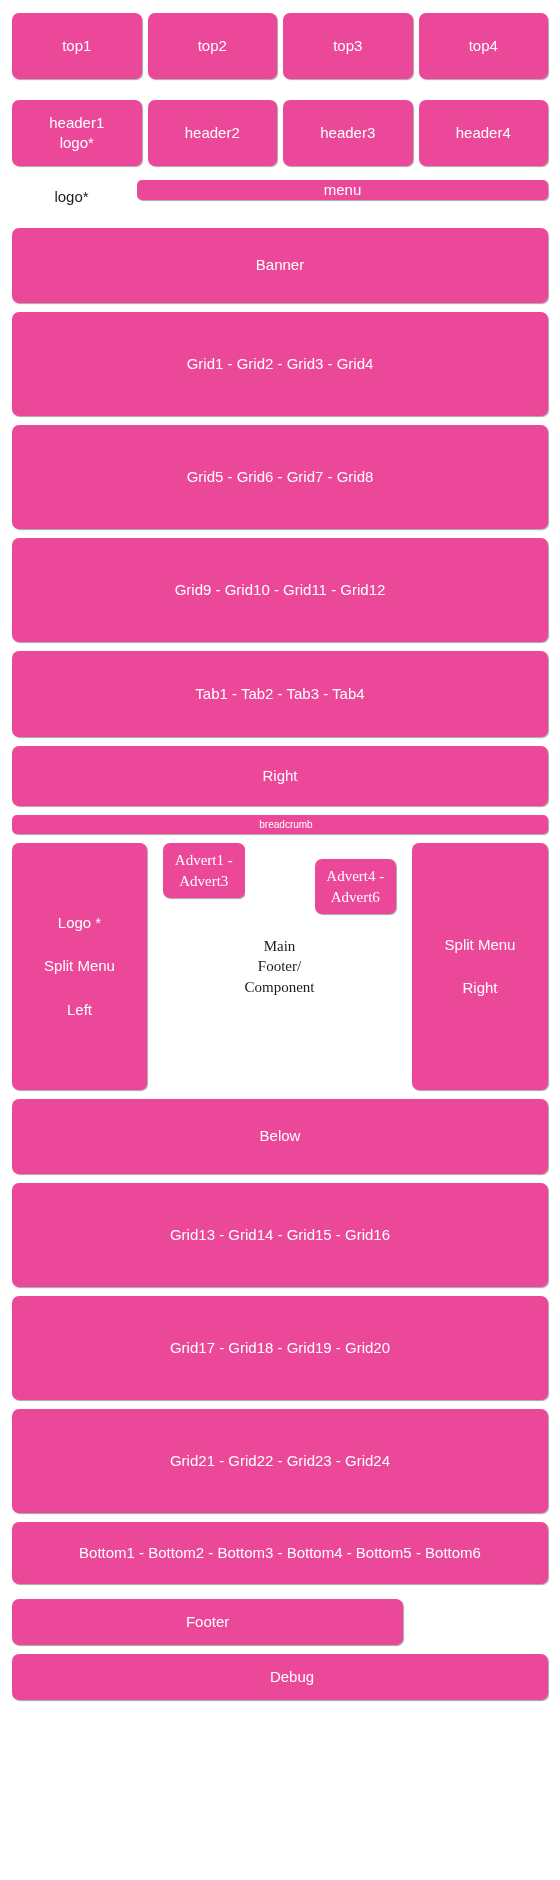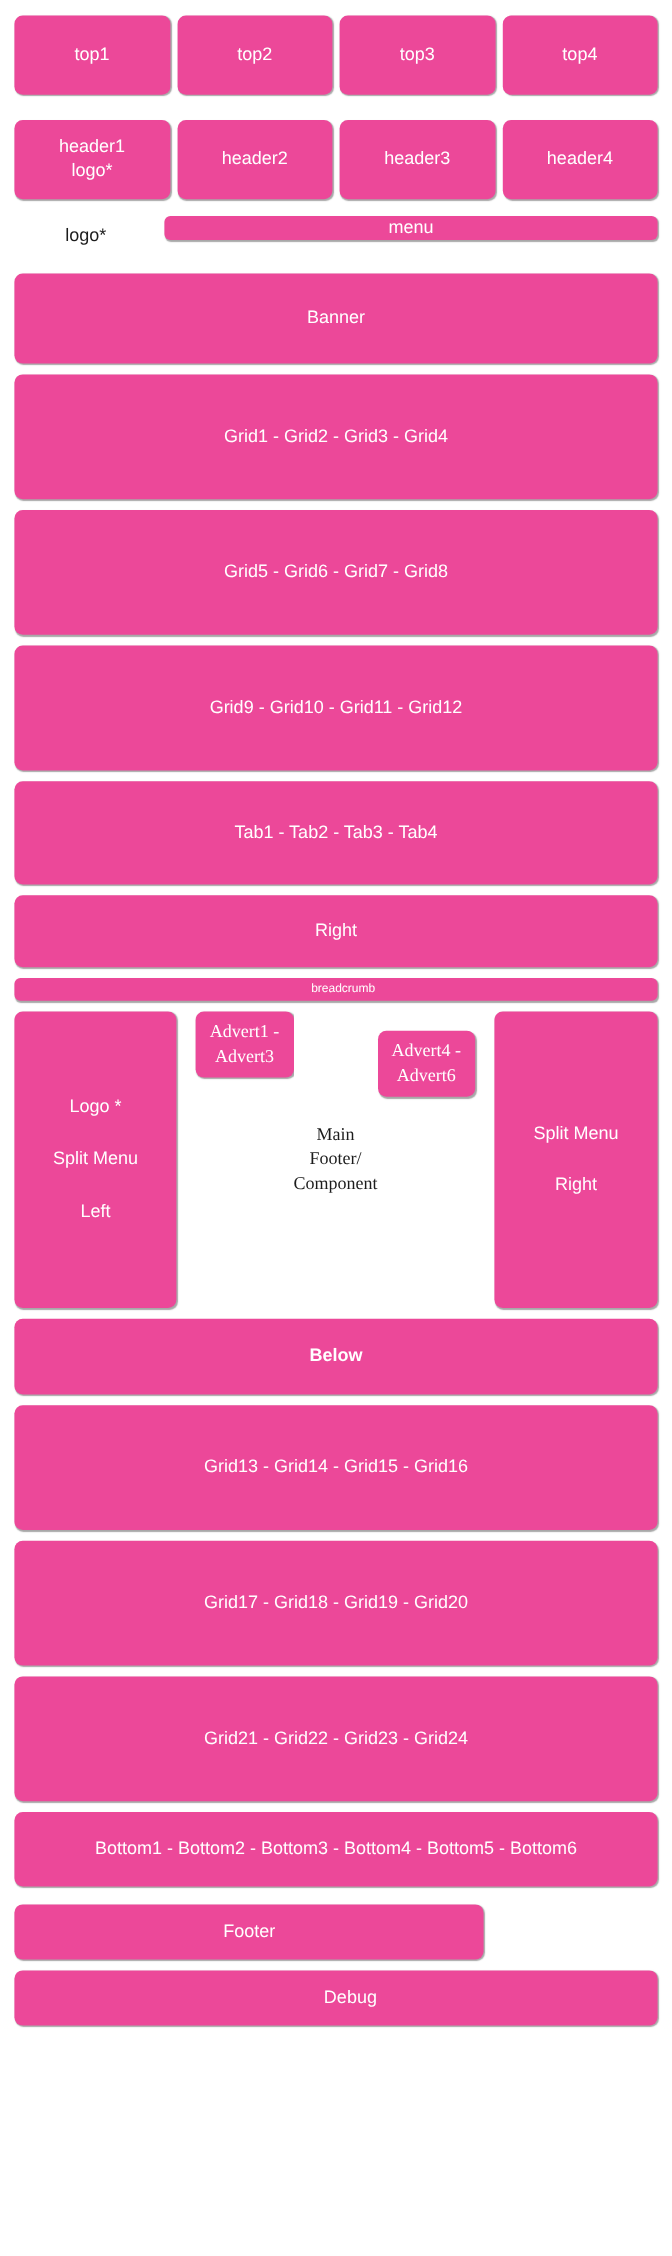--- a/index.html
+++ b/index.html
@@ -72,21 +72,21 @@
   }
 
   
   .wide-wrap { padding: 0 12px; }
   .wide-wrap.gap-lg { margin-top: 15px; }
   .wide-wrap.gap-sm { margin-top: 9px; }
   .blk.banner  { height: 75px; }
   .blk.grid    { height: 104px; }
   .blk.tabs    { height: 86px; }
   .blk.above   { height: 60px; }
-  .blk.below   { height: 63px; font-weight: bold; }
+  .blk.below   { height: 75px; }
   .blk.crumb   { height: 19px; font-size: 10px; border-radius: 5px; padding-left: 12px; }
   .blk.bottom  { height: 62px; }
   .blk.debug   { height: 46px; padding-left: 24px; }
   .blk.footer  { height: 46px; width: 73%; }
 
   
   .main-row {
     display: flex;
     padding: 0 12px;
     margin-top: 9px;

